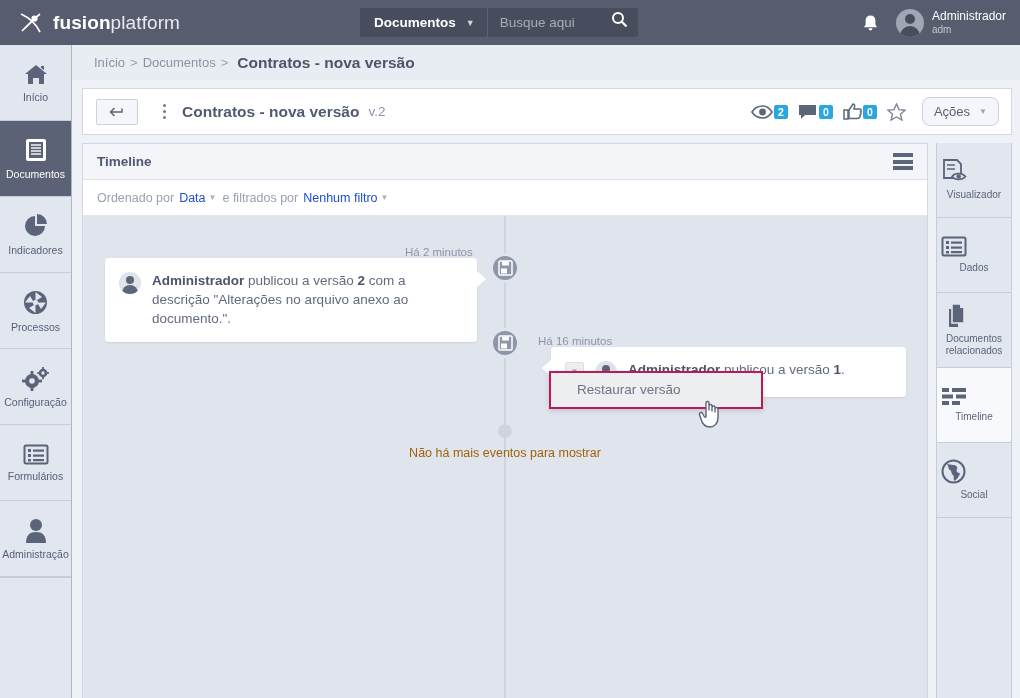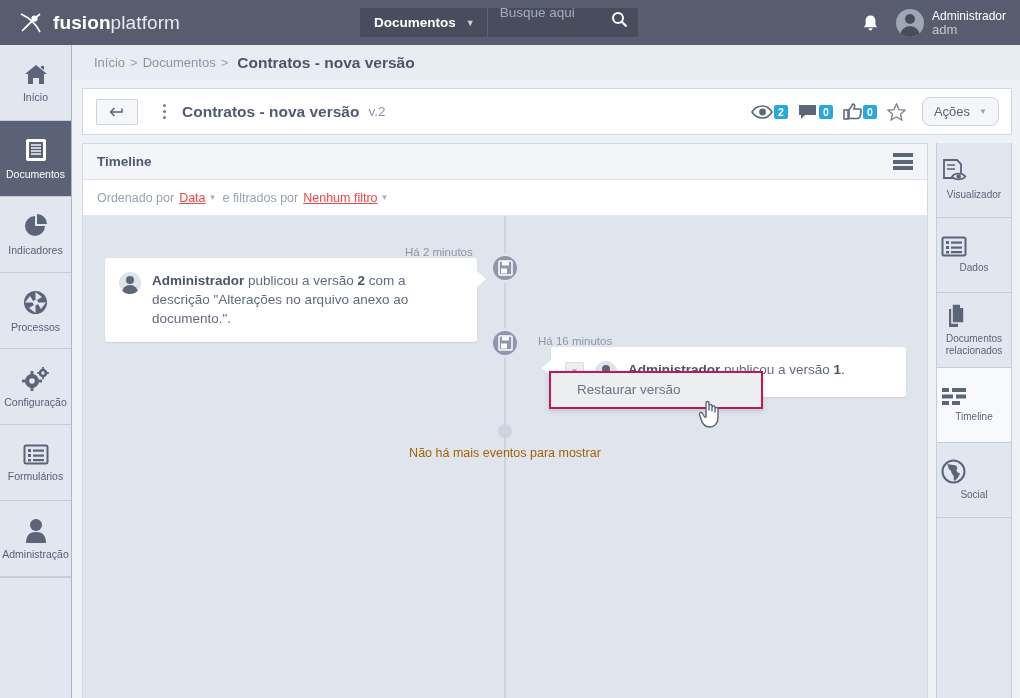--- a/index.html
+++ b/index.html
@@ -25,40 +25,40 @@
 
   .searchwrap { display: flex; align-items: center; height: 29px;
     background: #474d5c; border-radius: 2px; }
   .search-scope {
     display: flex; align-items: center; gap: 10px;
     padding: 0 12px 0 14px; height: 29px;
     color: #fff; font-size: 13.5px; font-weight: bold;
     border-right: 1px solid #5d6373;
   }
   .search-scope .caret { font-size: 9px; color: #cfd3dc; }
-  .search-field { position: relative; width: 150px; height: 36px; display:flex; align-items:flex-start; }
+  .search-field { position: relative; width: 150px; height: 36px; display:flex; align-items:center; }
   .search-field input {
     background: transparent; border: 0; outline: none;
     color: #fff; font-size: 13.5px; width: 120px; padding-left: 12px;
     font-family: "Liberation Sans", sans-serif;
   }
   .search-field input::placeholder { color: #a7adba; }
   .search-icon { position: absolute; right: 10px; top: 6px; }
 
   .top-right { margin-left: auto; display: flex; align-items: center; padding-right: 14px; gap: 18px; }
   .bell { width: 16px; height: 18px; position: relative; cursor: pointer; }
   .avatar-top {
     width: 28px; height: 28px; border-radius: 50%;
     background: #9fa6b4; overflow: hidden; position: relative;
   }
   .avatar-top .head { position:absolute; left:9px; top:5px; width:10px; height:10px; border-radius:50%; background:#474d5c; }
   .avatar-top .body { position:absolute; left:4px; top:17px; width:20px; height:14px; border-radius:10px 10px 0 0; background:#474d5c; }
   .userblock { display:flex; align-items:center; gap:8px; cursor:pointer; }
   .username { font-size: 12px; color: #fff; line-height: 14px; }
-  .userlogin { font-size: 13px; color: #c3c8d2; line-height: 13px; }
+  .userlogin { font-size: 10px; color: #c3c8d2; line-height: 13px; }
 
   
   .leftnav {
     position: absolute; top: 45px; left: 0; width: 72px; bottom: 0;
     background: #e1e6ef; border-right: 1px solid #aeb6c6;
   }
   .nav-item {
     height: 76px; display: flex; flex-direction: column;
     align-items: center; justify-content: center; gap: 5px;
     border-bottom: 1px solid #c5ccda; cursor: pointer; color: #576077;
@@ -119,21 +119,21 @@
     height: 36px; display: flex; align-items: center; padding: 0 14px;
     border-bottom: 1px solid #dde2ea; background: #f3f5f9;
   }
   .tlhead .ttl { font-size: 13.5px; color: #4f5870; font-weight: bold; }
   .listicon { margin-left: auto; display:flex; flex-direction:column; gap:2.5px; cursor:pointer; }
   .listicon i { display:block; width: 20px; height: 4px; background: #5d6578; }
   .filterbar {
     height: 36px; display: flex; align-items: center; padding: 0 14px;
     font-size: 12.5px; color: #98a0b1; border-bottom: 1px solid #e2e6ee; background:#fff;
   }
-  .filterbar .pick { color: #ef4444; margin: 0 3px 0 5px; cursor: pointer; text-decoration: underline; }
+  .filterbar .pick { color: #1d4ed8; margin: 0 3px 0 5px; cursor: pointer; }
   .filterbar .caret { font-size: 8px; color: #a9b0bf; margin-right: 6px; }
 
   .tlbody { flex: 1; background: #e0e5ed; position: relative; overflow: hidden; }
   .axis { position: absolute; left: 50%; top: 0; bottom: 0; width: 2px; background: #cdd4e0; transform: translateX(-1px); }
 
   .node {
     position: absolute; width: 30px; height: 30px; border-radius: 50%;
     background: #8e97a9; left: 50%; transform: translateX(-15px);
     display: flex; align-items: center; justify-content: center; z-index: 3;
     border: 3px solid #e0e5ed;

